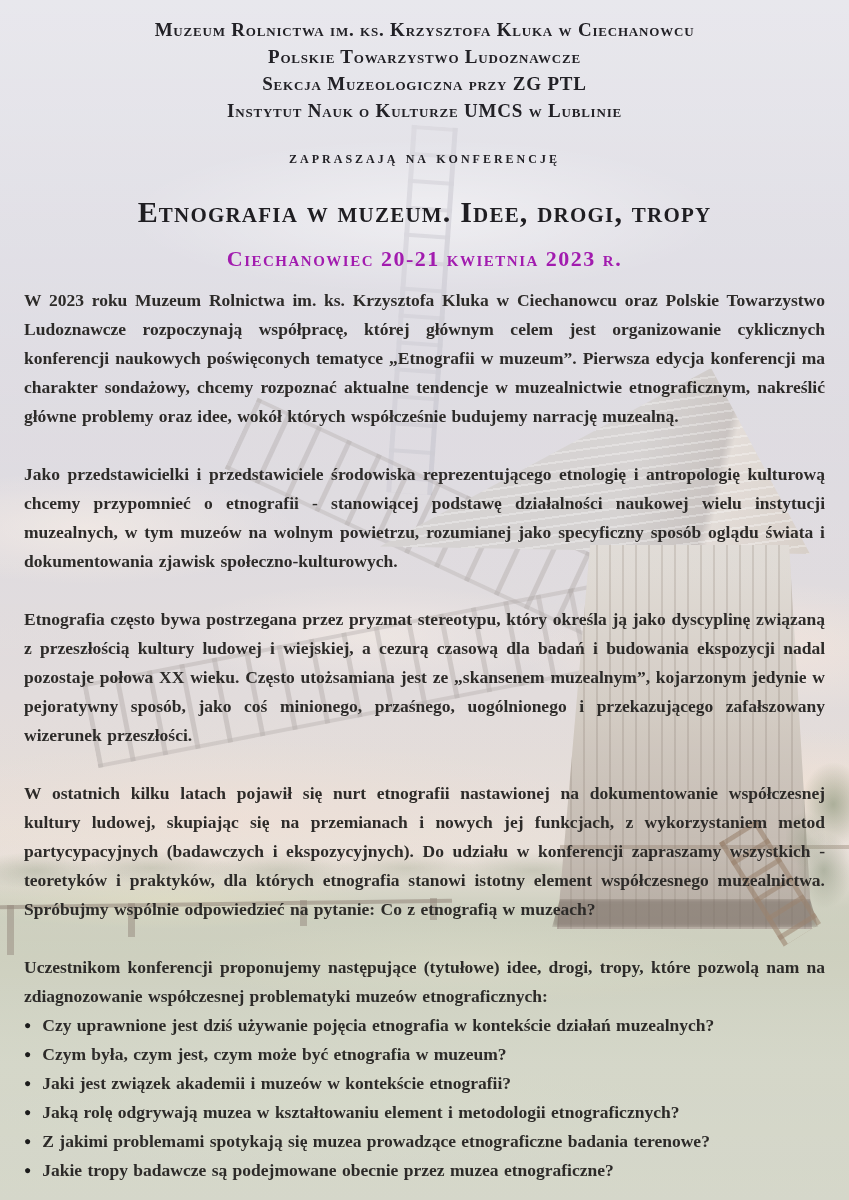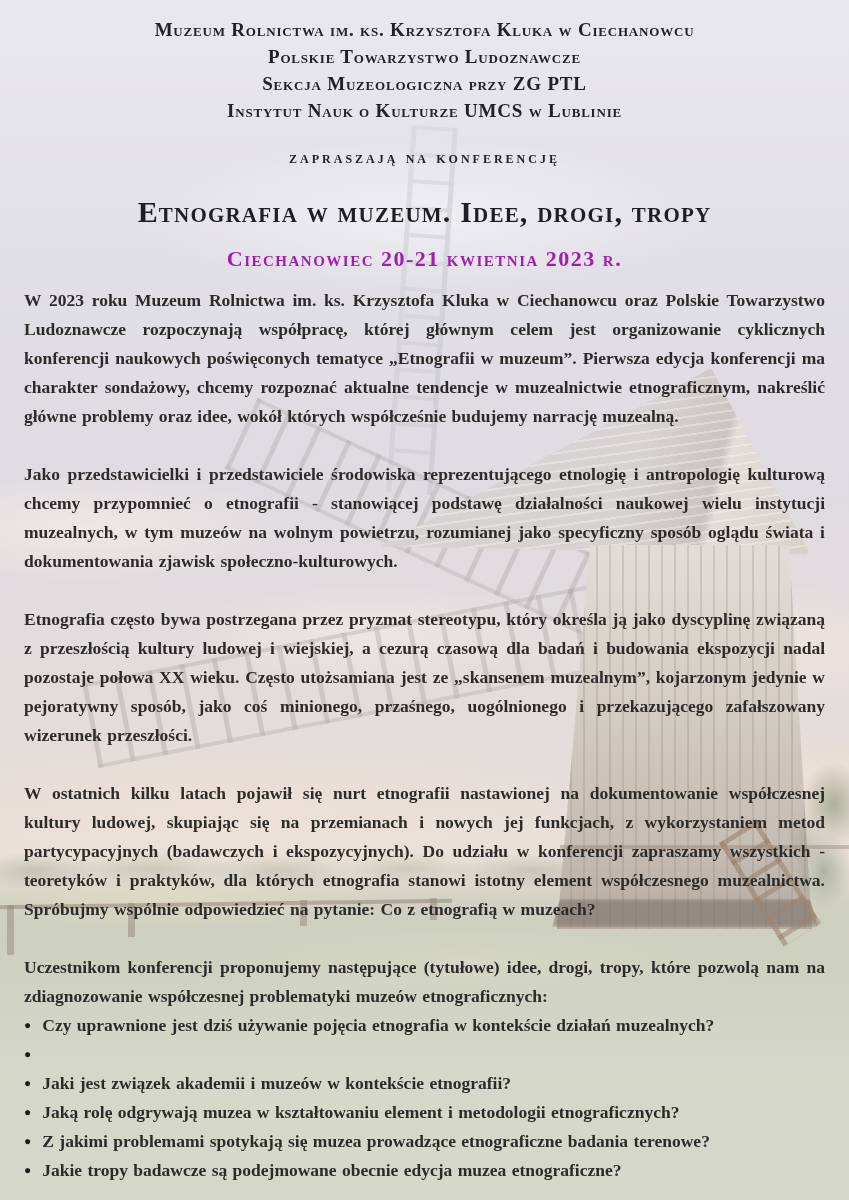--- a/index.html
+++ b/index.html
@@ -186,34 +186,35 @@
       <p>Etnografia często bywa postrzegana przez pryzmat stereotypu, który określa ją jako dyscyplinę związaną z przeszłością kultury ludowej i wiejskiej, a cezurą czasową dla badań i budowania ekspozycji nadal pozostaje połowa XX wieku. Często utożsamiana jest ze „skansenem muzealnym”, kojarzonym jedynie w pejoratywny sposób, jako coś minionego, przaśnego, uogólnionego i przekazującego zafałszowany wizerunek przeszłości.</p>
       <p>W ostatnich kilku latach pojawił się nurt etnografii nastawionej na dokumentowanie współczesnej kultury ludowej, skupiając się na przemianach i nowych jej funkcjach, z wykorzystaniem metod partycypacyjnych (badawczych i ekspozycyjnych). Do udziału w konferencji zapraszamy wszystkich - teoretyków i praktyków, dla których etnografia stanowi istotny element współczesnego muzealnictwa. Spróbujmy wspólnie odpowiedzieć na pytanie: Co z etnografią w muzeach?</p>
       <p class="topics-intro">Uczestnikom konferencji proponujemy następujące (tytułowe)  idee, drogi, tropy, które pozwolą nam na zdiagnozowanie współczesnej problematyki muzeów etnograficznych:</p>
       <ul class="topics">
         <li>
           <span class="dot">●</span>
           <span>Czy uprawnione jest dziś używanie pojęcia etnografia w kontekście działań muzealnych?</span>
         </li>
         <li>
           <span class="dot">●</span>
+          <span>Czym była, czym jest, czym może być etnografia w muzeum?</span>
         </li>
         <li>
           <span class="dot">●</span>
           <span>Jaki jest związek akademii i muzeów w kontekście etnografii?</span>
         </li>
         <li>
           <span class="dot">●</span>
           <span>Jaką rolę odgrywają muzea w kształtowaniu element i metodologii etnograficznych?</span>
         </li>
         <li>
           <span class="dot">●</span>
           <span>Z jakimi problemami spotykają się muzea prowadzące etnograficzne badania terenowe?</span>
         </li>
         <li>
           <span class="dot">●</span>
-          <span>Jakie tropy badawcze są podejmowane obecnie edycja muzea etnograficzne?</span>
+          <span>Jakie tropy badawcze są podejmowane obecnie przez muzea etnograficzne?</span>
         </li>
       </ul>
     </div>
 
   </div>
 </div>
 
 </body></html>

